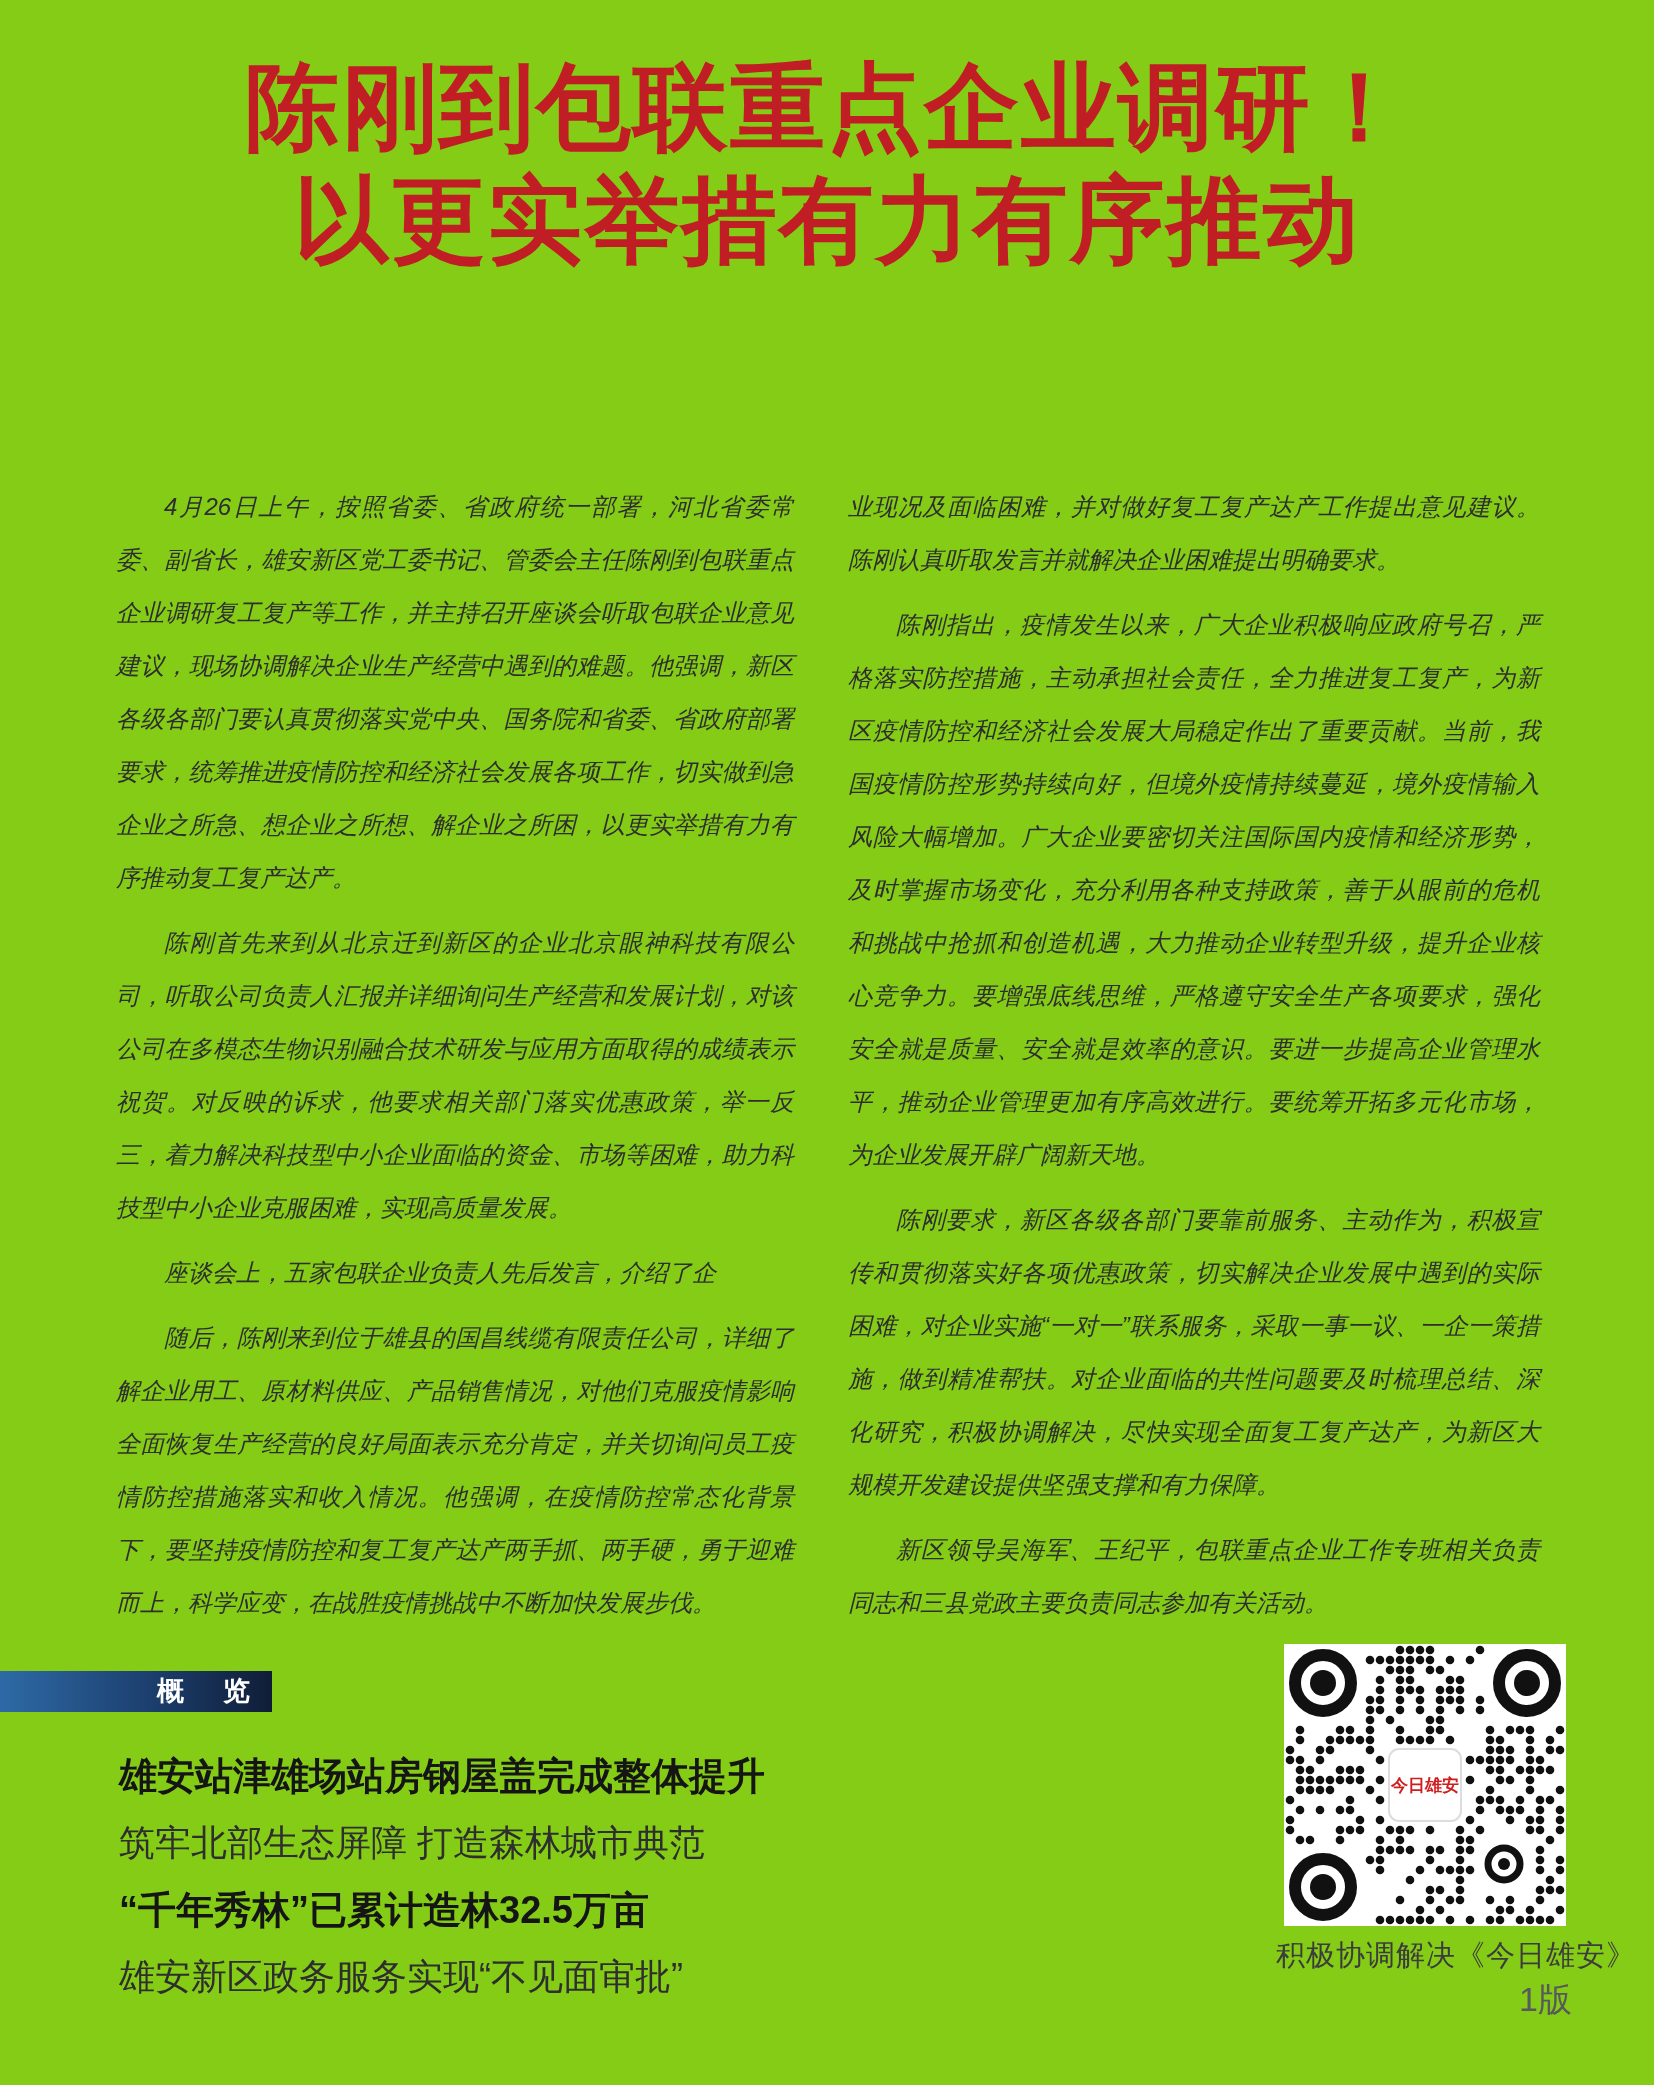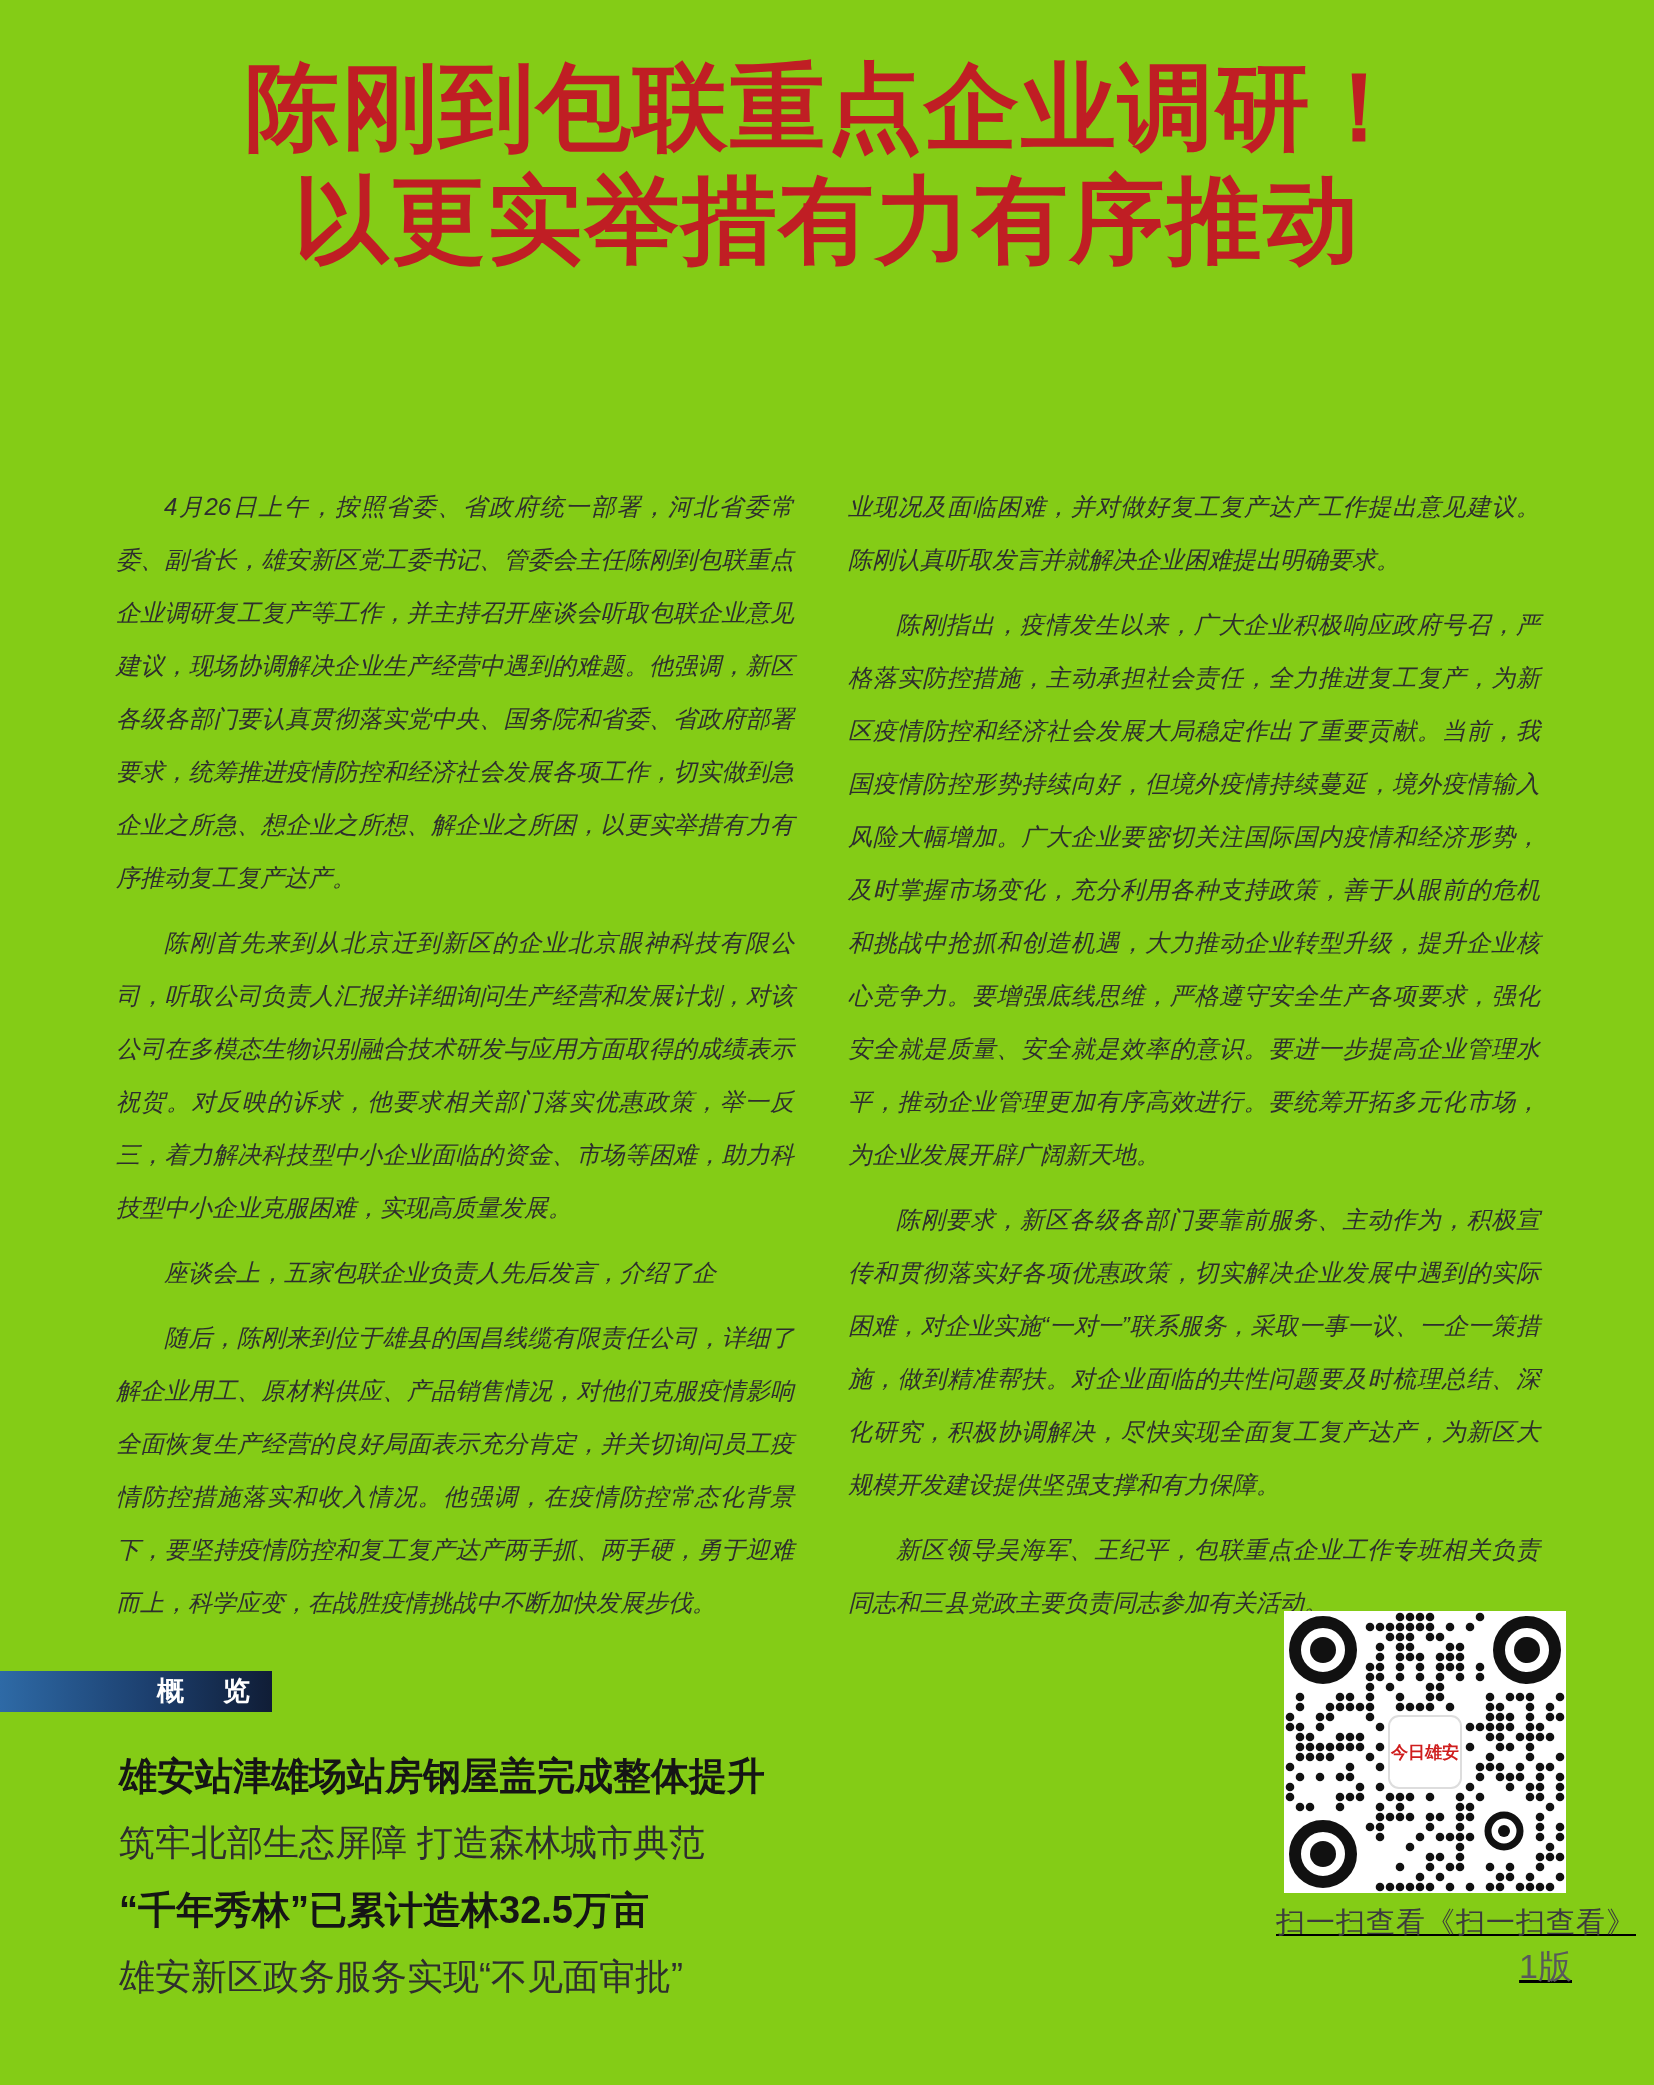--- a/index.html
+++ b/index.html
@@ -60,21 +60,21 @@
     line-height:52px;
     color:#2e2e2e;
     white-space:nowrap;
   }
   .headlines .hl.bold{
     font-weight:bold;
     color:#151515;
     font-size:38px;
   }
   
-  .qr-area{position:absolute;left:1276px;top:1611px;width:298px;text-align:center;text-decoration:underline;}
+  .qr-area{position:absolute;left:1276px;top:1644px;width:298px;text-align:center;}
   .qr-svg{display:block;margin:0 auto;}
   .qr-caption{
     margin-top:10px;
     font-size:29px;
     color:#3c3c3c;
     letter-spacing:1px;
     white-space:nowrap;
   }
   .page-label{
     margin-top:1px;
@@ -369,17 +369,17 @@
         <circle cx="39" cy="39" r="13" fill="#111111"></circle>
         <circle cx="243" cy="39" r="28" fill="none" stroke="#111111" stroke-width="12"></circle>
         <circle cx="243" cy="39" r="13" fill="#111111"></circle>
         <circle cx="39" cy="243" r="28" fill="none" stroke="#111111" stroke-width="12"></circle>
         <circle cx="39" cy="243" r="13" fill="#111111"></circle>
         <circle cx="220" cy="220" r="16" fill="none" stroke="#111111" stroke-width="7"></circle>
         <circle cx="220" cy="220" r="6" fill="#111111"></circle>
         <rect x="105" y="105" width="72" height="72" rx="10" fill="#ffffff" stroke="#dddddd" stroke-width="2"></rect>
         <text x="141" y="147" text-anchor="middle" font-family="&quot;DejaVu Serif&quot;,&quot;Liberation Serif&quot;,serif" font-size="17" font-weight="bold" fill="#cf1d1d">今日雄安</text>
       </svg>
-    <div class="qr-caption">扫一扫查看《扫一扫查看》</div>
+    <div class="qr-caption">积极协调解决《今日雄安》</div>
     <div class="page-label">1版</div>
   </div>
 
 </div>
 
 </body></html>

